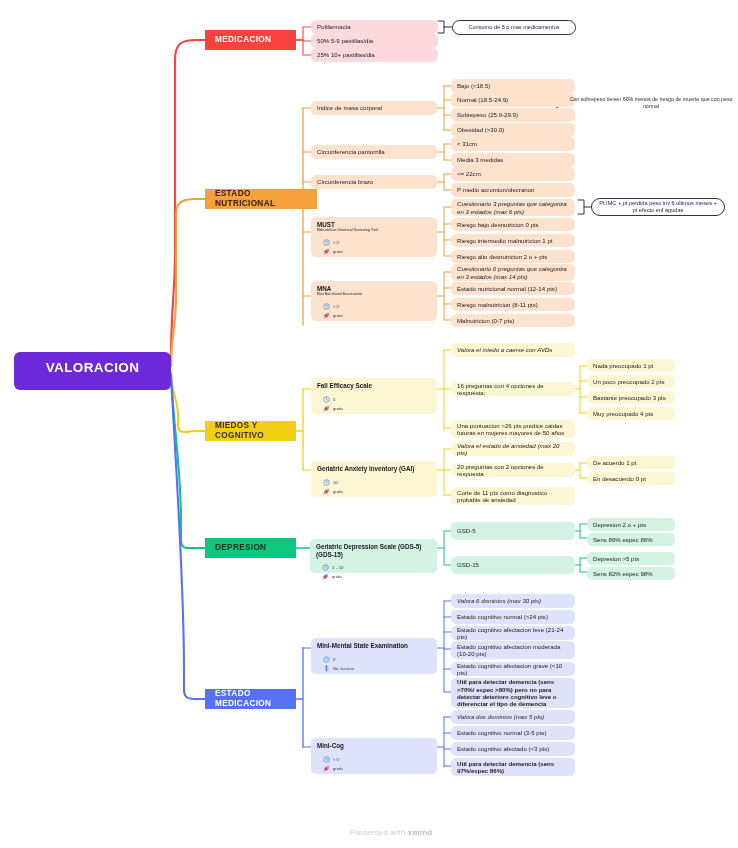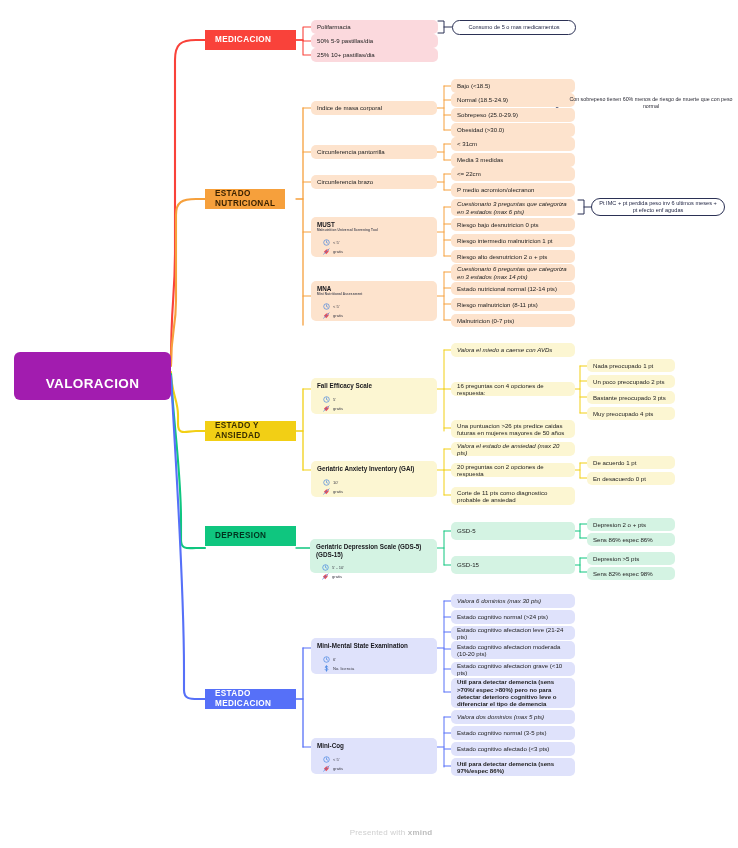--- a/index.html
+++ b/index.html
@@ -18,29 +18,29 @@
     position: absolute;
     border-radius: 7px;
     display: flex;
     align-items: center;
     line-height: 1.22;
   }
   .node > .txt { display:block; width:100%; }
 
   
   .central {
-    background: #a21caf;
+    background: #6d28d9;
     color: #ffffff;
     border-radius: 6px;
     justify-content: flex-start;
     text-align: center;
     font-size: 13.5px;
     font-weight: 700;
     letter-spacing: .4px;
-    padding: 24px 10px;
+    padding: 8px 10px;
   }
 
   
   .topic {
     color: #1a1a1a;
     font-size: 8.2px;
     font-weight: 700;
     letter-spacing: .35px;
     padding: 0 10px;
     border-radius: 0;
@@ -223,21 +223,21 @@
   <div class="node leaf fill-red" style="left:311px; top:34px; width:127px; height:14px;">
     <span class="txt">50% 5-9 pastillas/dia</span>
   </div>
   <div class="node leaf fill-red" style="left:311px; top:48px; width:127px; height:14px;">
     <span class="txt">25% 10+ pastillas/dia</span>
   </div>
   <div class="note" style="left:452px; top:20px; width:124px; height:15px;">
     <span>Consumo de 5 o mas medicamentos</span>
   </div>
 
-  <div class="node topic orange" style="left:205px; top:189px; width:80px; height:20px;">
+  <div class="node topic orange" style="left:205px; top:189px; width:112px; height:20px;">
     <span class="txt">ESTADO NUTRICIONAL</span>
   </div>
 
   <div class="node leaf fill-orange" style="left:311px; top:101px; width:126px; height:14px;">
     <span class="txt">Indice de masa corporal</span>
   </div>
   <div class="node leaf fill-orange" style="left:451px; top:79px; width:124px; height:14px;">
     <span class="txt">Bajo (&lt;18.5)</span>
   </div>
   <div class="node leaf fill-orange" style="left:451px; top:93px; width:124px; height:14px;">
@@ -338,21 +338,21 @@
     <span class="txt">Estado nutricional normal (12-14 pts)</span>
   </div>
   <div class="node leaf fill-orange" style="left:451px; top:298px; width:124px; height:13px;">
     <span class="txt">Riesgo malnutricion (8-11 pts)</span>
   </div>
   <div class="node leaf fill-orange" style="left:451px; top:314px; width:124px; height:13px;">
     <span class="txt">Malnutricion (0-7 pts)</span>
   </div>
 
   <div class="node topic yellow" style="left:205px; top:421px; width:91px; height:20px;">
-    <span class="txt">ESTADO Y ANSIEDAD</span>
+    <span class="txt">MIEDOS Y COGNITIVO</span>
   </div>
 
   <div class="node leaf fill-yellow scale" style="left:311px; top:378px; width:126px; height:36px;">
     <span class="name">Fall Efficacy Scale</span>
     <div class="meta">
       <div class="metarow">
         <svg class="ic" viewBox="0 0 24 24">
           <circle cx="12" cy="12" r="9.5" fill="none" stroke="#3b7de0" stroke-width="2.2"></circle>
           <path d="M12 6.5 V12 L15.8 14" fill="none" stroke="#3b7de0" stroke-width="2.2" stroke-linecap="round"></path>
         </svg>
@@ -419,21 +419,21 @@
   <div class="node leaf fill-yellow" style="left:451px; top:487px; width:124px; height:18px;">
     <span class="txt">Corte de 11 pts como diagnostico probable de ansiedad</span>
   </div>
   <div class="node leaf fill-yellow" style="left:587px; top:456px; width:88px; height:13px;">
     <span class="txt">De acuerdo 1 pt</span>
   </div>
   <div class="node leaf fill-yellow" style="left:587px; top:472px; width:88px; height:13px;">
     <span class="txt">En desacuerdo 0 pt</span>
   </div>
 
-  <div class="node topic green" style="left:205px; top:526px; width:91px; height:20px;">
+  <div class="node topic green" style="left:205px; top:538px; width:91px; height:20px;">
     <span class="txt">DEPRESION</span>
   </div>
   <div class="node leaf fill-green scale" style="left:310px; top:539px; width:127px; height:34px;">
     <span class="name">Geriatric Depression Scale (GDS-5) (GDS-15)</span>
     <div class="meta">
       <div class="metarow">
         <svg class="ic" viewBox="0 0 24 24">
           <circle cx="12" cy="12" r="9.5" fill="none" stroke="#3b7de0" stroke-width="2.2"></circle>
           <path d="M12 6.5 V12 L15.8 14" fill="none" stroke="#3b7de0" stroke-width="2.2" stroke-linecap="round"></path>
         </svg>

